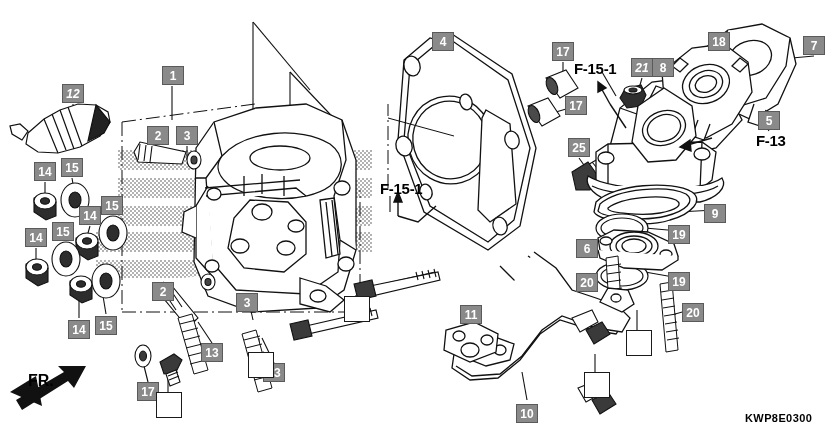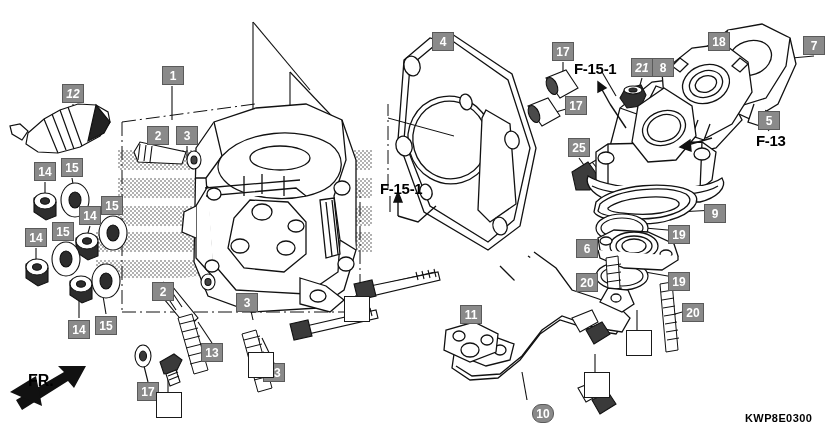--- a/index.html
+++ b/index.html
@@ -387,21 +387,21 @@
   <div class="cal" style="left:201px;top:343px;">13</div>
   <div class="cal" style="left:263px;top:363px;">13</div>
   <div class="cal" style="left:137px;top:382px;">17</div>
   <div class="cal" style="left:704px;top:204px;">9</div>
   <div class="cal" style="left:668px;top:225px;">19</div>
   <div class="cal" style="left:576px;top:239px;">6</div>
   <div class="cal" style="left:576px;top:273px;">20</div>
   <div class="cal" style="left:668px;top:272px;">19</div>
   <div class="cal" style="left:682px;top:303px;">20</div>
   <div class="cal" style="left:460px;top:305px;">11</div>
-  <div class="cal" style="left:532px;top:404px;border-radius:9px;">10</div>
+  <div class="cal" style="left:516px;top:404px;">10</div>
 
   <div class="cal empty" style="left:344px;top:296px;"></div>
   <div class="cal empty" style="left:248px;top:352px;"></div>
   <div class="cal empty" style="left:156px;top:392px;"></div>
   <div class="cal empty" style="left:584px;top:372px;"></div>
   <div class="cal empty" style="left:626px;top:330px;"></div>
 
   <div class="fr" style="left:28px;top:372px;">FR.</div>
   <div class="code" style="left:745px;top:412px;">KWP8E0300</div>
 

